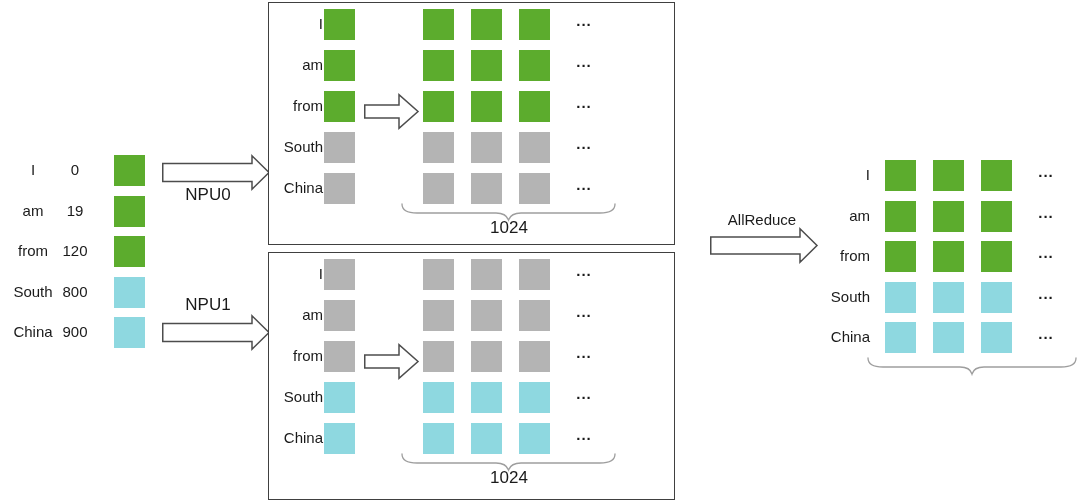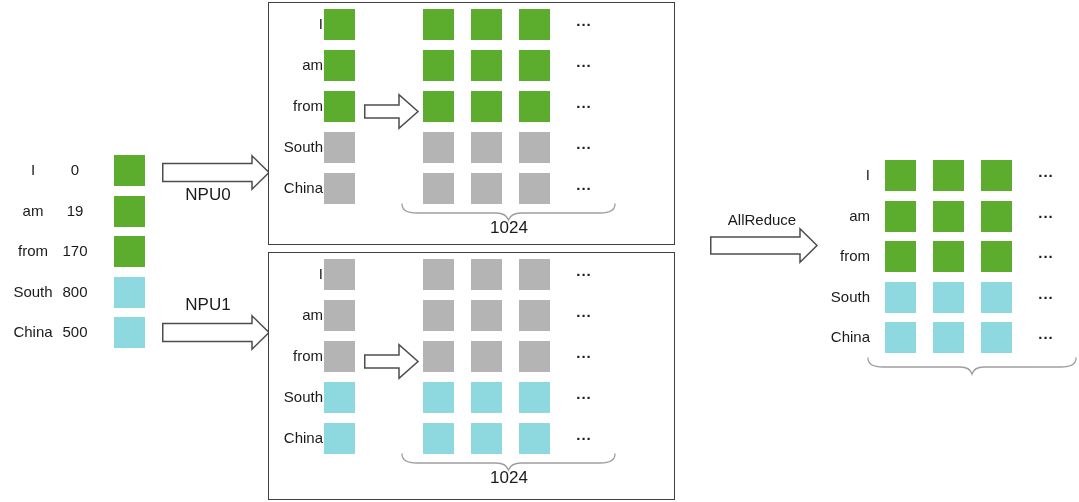--- a/index.html
+++ b/index.html
@@ -23,27 +23,27 @@
 <div class="canvas">
 
   <div id="input-table" class="layer">
       <div class="abs" style="left: 0px; top: 160px; width: 66px; text-align: center;">I</div>
       <div class="abs" style="left: 45px; top: 160px; width: 60px; text-align: center;">0</div>
       <div class="abs" style="left: 114px; top: 155px; width: 31px; height: 31px; background: rgb(92, 172, 45);"></div>
       <div class="abs" style="left: 0px; top: 201px; width: 66px; text-align: center;">am</div>
       <div class="abs" style="left: 45px; top: 201px; width: 60px; text-align: center;">19</div>
       <div class="abs" style="left: 114px; top: 196px; width: 31px; height: 31px; background: rgb(92, 172, 45);"></div>
       <div class="abs" style="left: 0px; top: 241px; width: 66px; text-align: center;">from</div>
-      <div class="abs" style="left: 45px; top: 241px; width: 60px; text-align: center;">170</div>
+      <div class="abs" style="left: 45px; top: 241px; width: 60px; text-align: center;">120</div>
       <div class="abs" style="left: 114px; top: 236px; width: 31px; height: 31px; background: rgb(92, 172, 45);"></div>
       <div class="abs" style="left: 0px; top: 282px; width: 66px; text-align: center;">South</div>
       <div class="abs" style="left: 45px; top: 282px; width: 60px; text-align: center;">800</div>
       <div class="abs" style="left: 114px; top: 277px; width: 31px; height: 31px; background: rgb(142, 216, 224);"></div>
       <div class="abs" style="left: 0px; top: 322px; width: 66px; text-align: center;">China</div>
-      <div class="abs" style="left: 45px; top: 322px; width: 60px; text-align: center;">500</div>
+      <div class="abs" style="left: 45px; top: 322px; width: 60px; text-align: center;">900</div>
       <div class="abs" style="left: 114px; top: 317px; width: 31px; height: 31px; background: rgb(142, 216, 224);"></div>
     </div>
 
   <svg class="abs" style="left:162px;top:155px" width="108" height="35" viewBox="0 0 108 35">
     <polygon points="0.75,8.5 90,8.5 90,0.75 107,17.5 90,34.25 90,26.5 0.75,26.5" fill="#ffffff" stroke="#4d4d4d" stroke-width="1.5"></polygon>
   </svg>
   <div class="lbl npu-lbl" style="left:158px;top:185px;width:100px">NPU0</div>
 
   <div class="lbl npu-lbl" style="left:158px;top:295px;width:100px">NPU1</div>
   <svg class="abs" style="left:162px;top:315px" width="108" height="35" viewBox="0 0 108 35">

